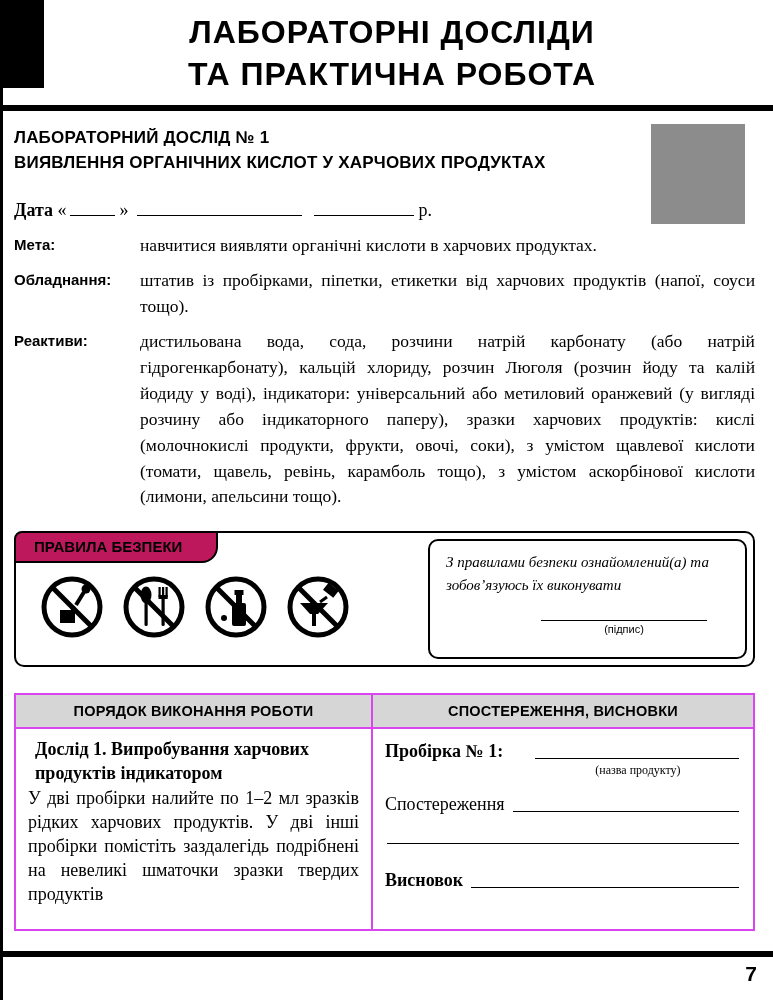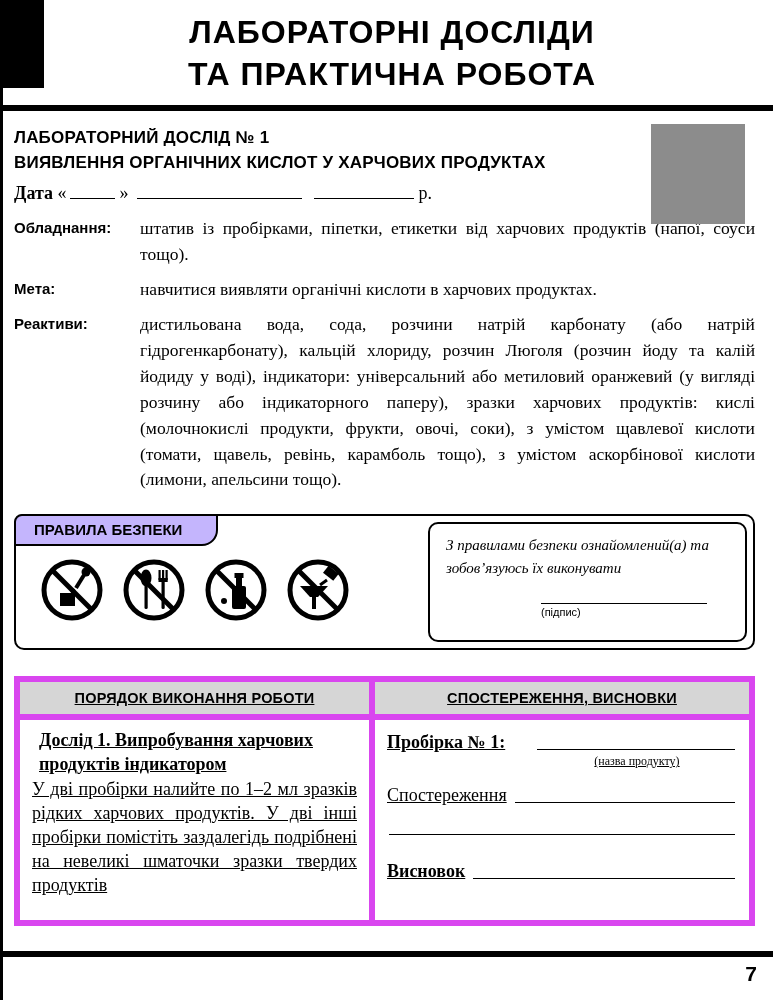--- a/index.html
+++ b/index.html
@@ -26,58 +26,58 @@
   .top-rule { height:6px; background:#000; margin-top:10px; }
 
   .content { padding:0 18px 0 14px; }
 
   .exp-heading {
     margin-top:15px;
     font-family:"Liberation Sans",sans-serif;
     font-weight:700; font-size:17px; line-height:1.45;
     width:630px; letter-spacing:0.2px;
   }
-  .date-line { margin-top:8px; font-size:18px; }
+  .date-line { margin-top:25px; font-size:18px; }
   .date-word { font-weight:700; }
   .blank {
     display:inline-block; border-bottom:1.3px solid #000;
     height:15px; vertical-align:baseline; margin:0 4px;
   }
   .w45{width:45px;} .w165{width:165px;} .w100{width:100px;}
 
   .fields { margin-top:12px; }
   .field-row { display:grid; grid-template-columns:122px 1fr; column-gap:4px; margin-bottom:9px; }
   .field-label { font-family:"Liberation Sans",sans-serif; font-weight:700; font-size:15px; padding-top:3px; }
   .field-text { font-size:17.5px; line-height:1.48; text-align:justify; }
 
   
   .safety-box {
     position:relative; margin-top:12px; height:132px;
     border:2px solid #000; border-radius:10px;
   }
   .safety-tab {
     position:absolute; left:-2px; top:-2px;
     border:2px solid #000; border-radius:8px 0 16px 0;
-    background:#c4b5fd; padding:5px 34px 6px 18px;
+    background:#be185d; padding:5px 34px 6px 18px;
     font-family:"Liberation Sans",sans-serif; font-weight:700; font-size:15px;
   }
   .safety-icons { position:absolute; left:24px; top:42px; display:flex; gap:18px; }
   .icon-circle { width:64px; height:64px; display:block; }
   .safety-right {
     position:absolute; left:412px; top:6px; right:6px; bottom:6px;
     border:2px solid #000; border-radius:10px;
     padding:10px 28px 4px 16px; box-sizing:border-box;
   }
   .ack-text { font-size:15px; font-style:italic; line-height:1.5; }
   .sig-line { margin:14px 10px 0 95px; border-bottom:1.3px solid #000; height:10px; }
-  .sig-caption { margin:2px 10px 0 95px; font-size:11px; font-family:"Liberation Sans",sans-serif; }
+  .sig-caption { margin:2px 10px 0 95px; text-align:center; font-size:11px; font-family:"Liberation Sans",sans-serif; }
 
   
   .worksheet { width:100%; margin-top:26px; border-collapse:collapse; }
-  .worksheet th, .worksheet td { border:6px solid #d946ef;text-decoration:underline; }
+  .worksheet th, .worksheet td { border:2px solid #d946ef; }
   .worksheet th {
     background:#d6d6d6;
     font-family:"Liberation Sans",sans-serif; font-weight:700; font-size:14.5px;
     text-align:center; padding:8px 4px; letter-spacing:0.2px;
   }
   .worksheet td { vertical-align:top; padding:8px 12px 12px 12px; height:180px; }
   .proc-heading { font-weight:700; font-size:18px; line-height:1.34;margin-left:7px; }
   .proc-text { font-size:18px; line-height:1.34; text-align:justify; }
   .cell-line { display:flex; font-size:18px; }
   .cell-blank { flex:1; border-bottom:1.3px solid #000; margin:0 2px 3px 8px; }
@@ -112,26 +112,26 @@
 
     <div class="date-line">
       <span class="date-word">Дата</span>
       <span>«</span><span class="blank w45"></span><span>»</span>
       <span class="blank w165"></span>
       <span class="blank w100"></span><span>р.</span>
     </div>
 
     <div class="fields">
       <div class="field-row">
+        <div class="field-label">Мета:</div>
+        <div class="field-text">навчитися виявляти органічні кислоти в харчових продуктах.</div>
+      </div>
+      <div class="field-row">
         <div class="field-label">Обладнання:</div>
         <div class="field-text">штатив із пробірками, піпетки, етикетки від харчових продуктів (напої, соуси тощо).</div>
-      </div>
-      <div class="field-row">
-        <div class="field-label">Мета:</div>
-        <div class="field-text">навчитися виявляти органічні кислоти в харчових продуктах.</div>
       </div>
       <div class="field-row">
         <div class="field-label">Реактиви:</div>
         <div class="field-text">дистильована вода, сода, розчини натрій карбонату (або натрій гідрогенкарбонату), кальцій хлориду, розчин Люголя (розчин йоду та калій йодиду у воді), індикатори: універсальний або метиловий оранжевий (у вигляді розчину або індикаторного паперу), зразки харчових продуктів: кислі (молочнокислі продукти, фрукти, овочі, соки), з умістом щавлевої кислоти (томати, щавель, ревінь, карамболь тощо), з умістом аскорбінової кислоти (лимони, апельсини тощо).</div>
       </div>
       <div class="field-row">
       </div>
     </div>
 
     <div class="safety-box">

